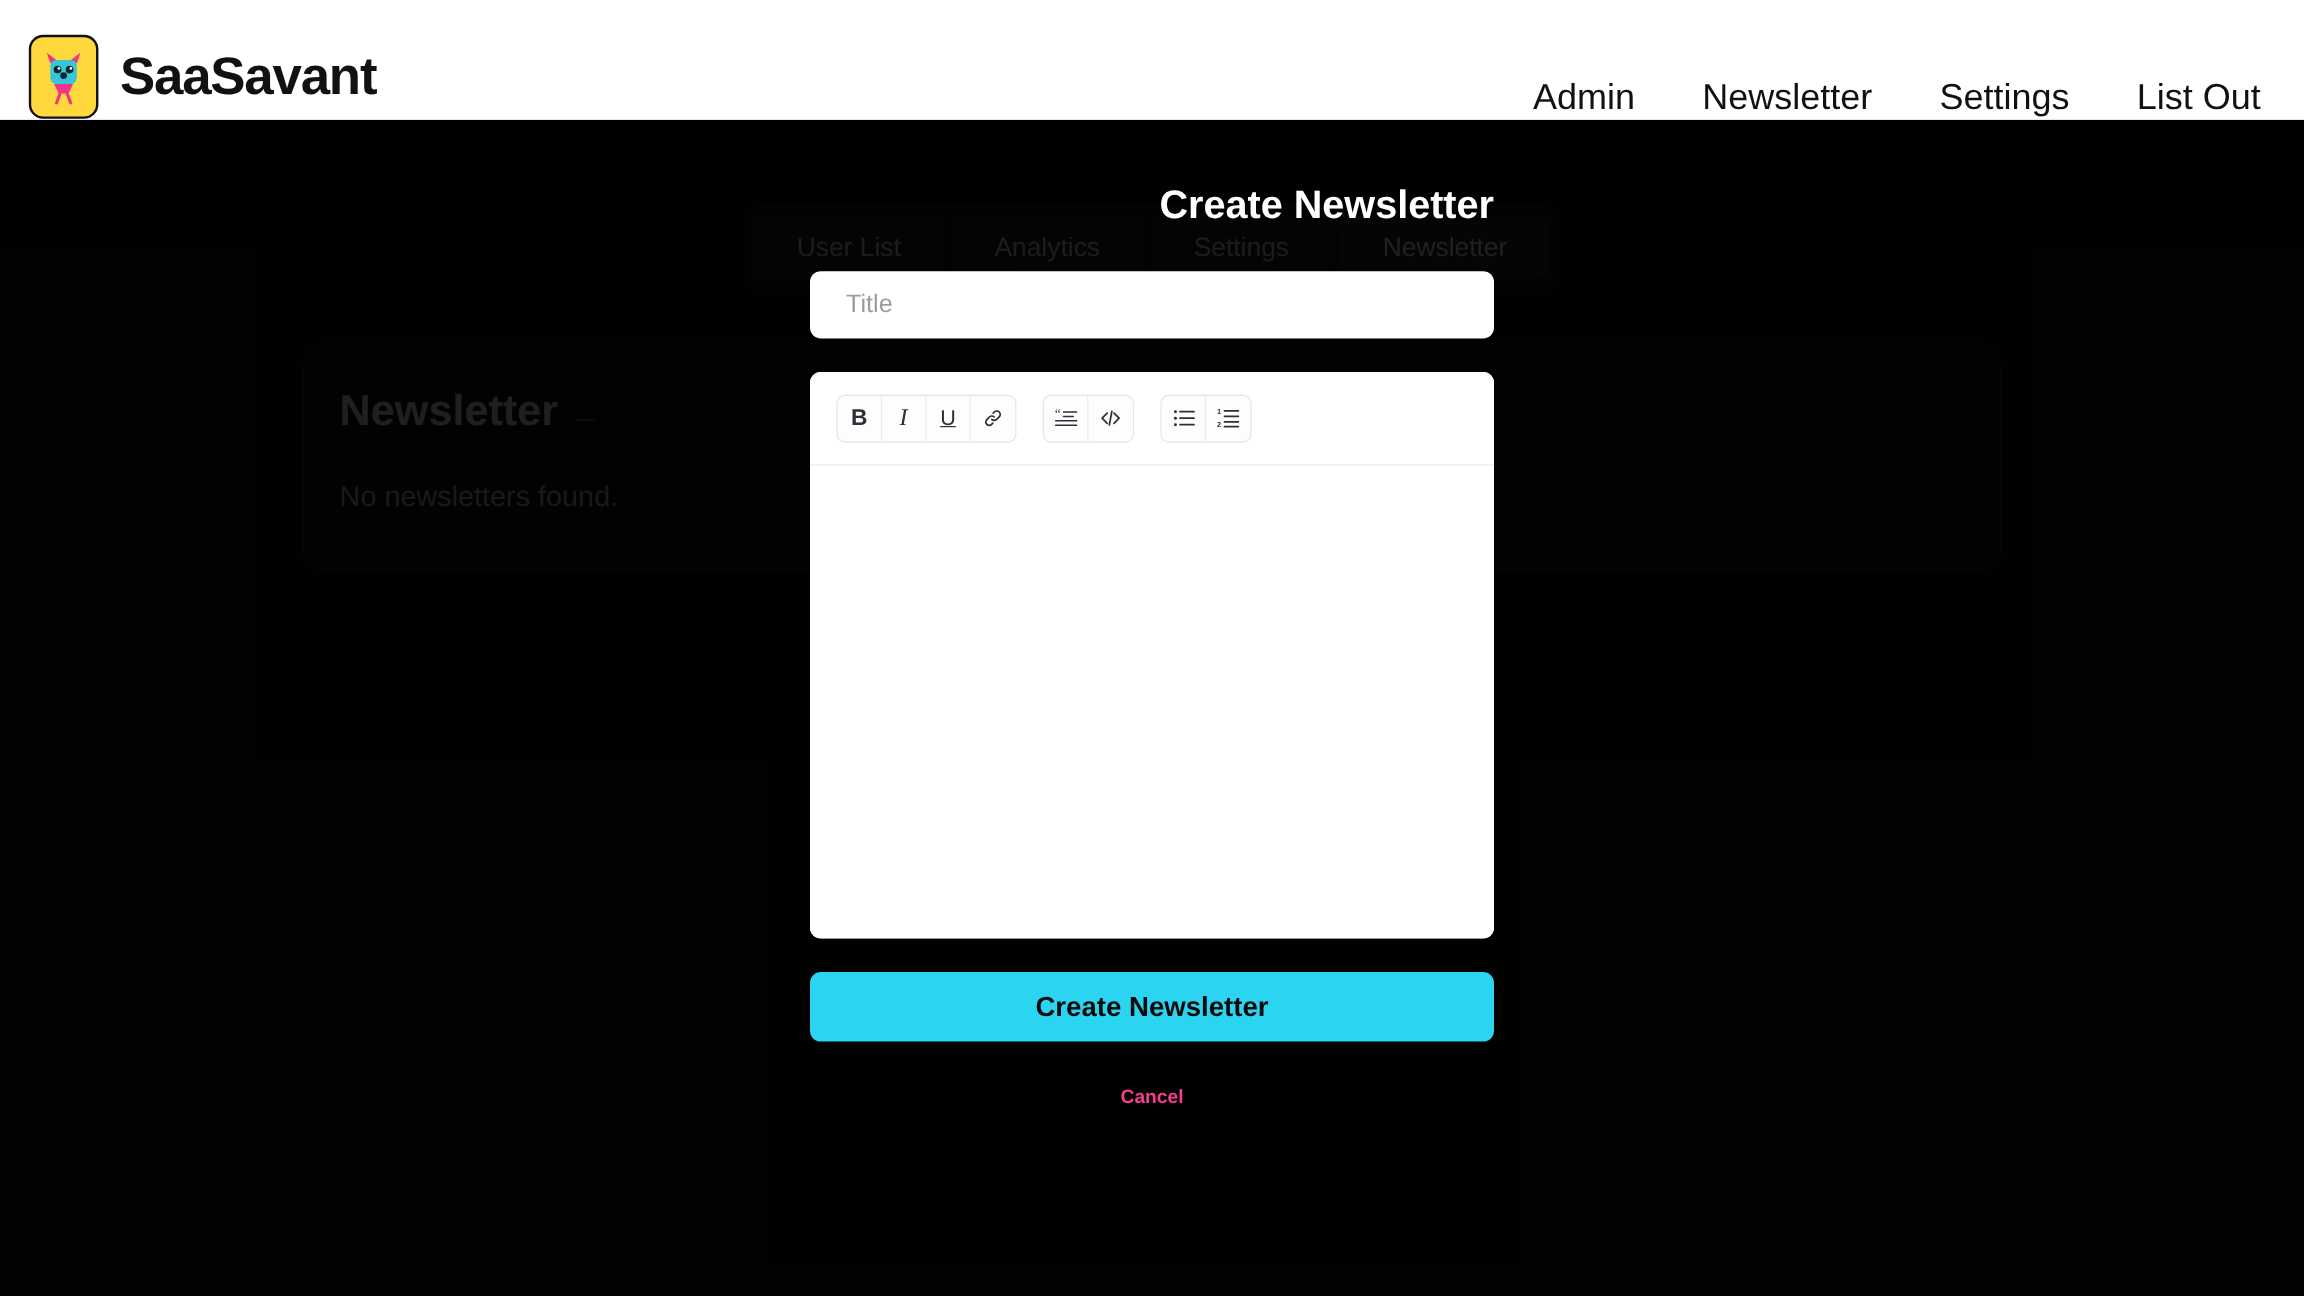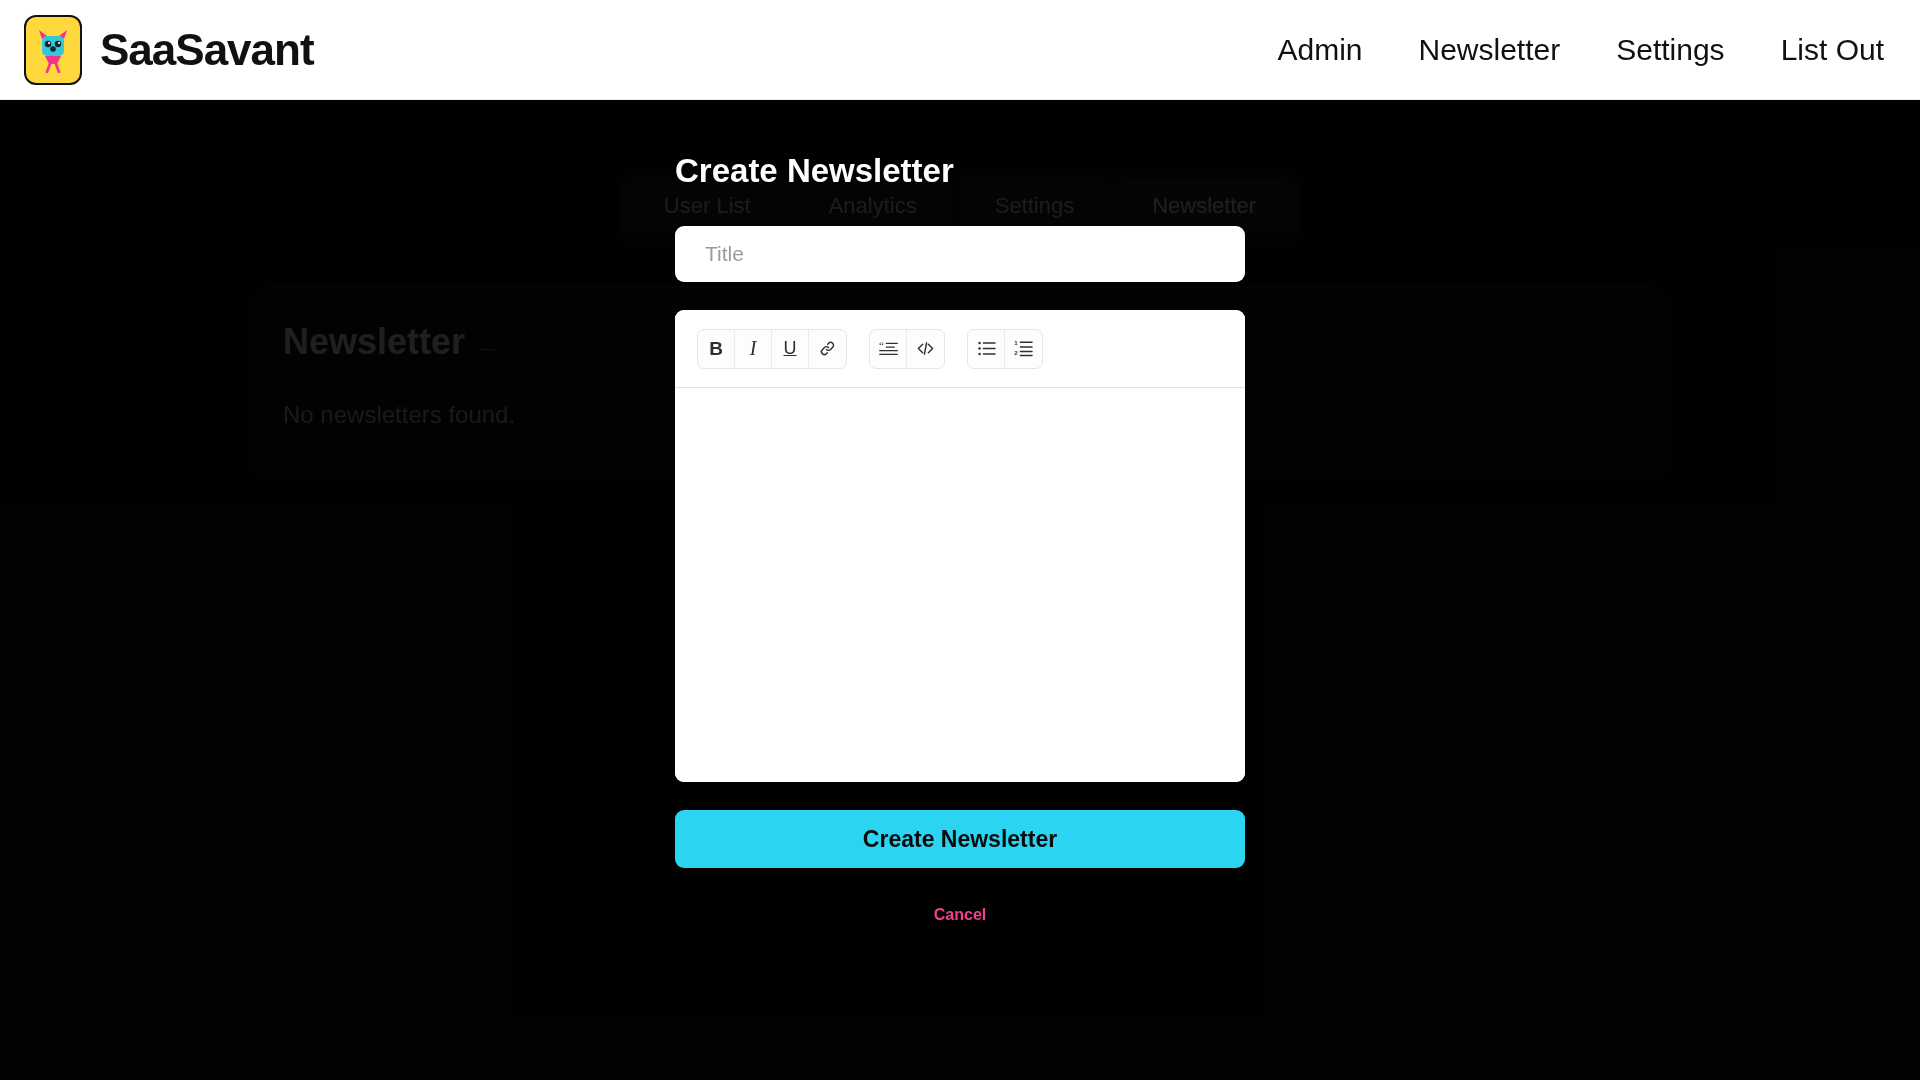--- a/index.html
+++ b/index.html
@@ -20,21 +20,21 @@
     background: #0e0e0f;
   }
 
   
   .navbar {
     position: relative;
     z-index: 40;
     height: 100px;
     background: #ffffff;
     display: flex;
-    align-items: center;
+    align-items: flex-end;
     padding: 0 36px 0 24px;
     border-bottom: 1px solid #e8e8e8;
   }
 
   .brand {
     display: flex;
     align-items: center;
     gap: 18px;
     text-decoration: none;
   }
@@ -175,21 +175,21 @@
   
   .modal {
     position: absolute;
     z-index: 20;
     top: 152px;
     left: 50%;
     transform: translateX(-50%);
     width: 570px;
     display: flex;
     flex-direction: column;
-    align-items: flex-start;
+    align-items: flex-end;
   }
 
   .modal-title {
     text-align: center;
     font-size: 33px;
     font-weight: bold;
     color: #ffffff;
     margin-bottom: 36px;
   }
 

